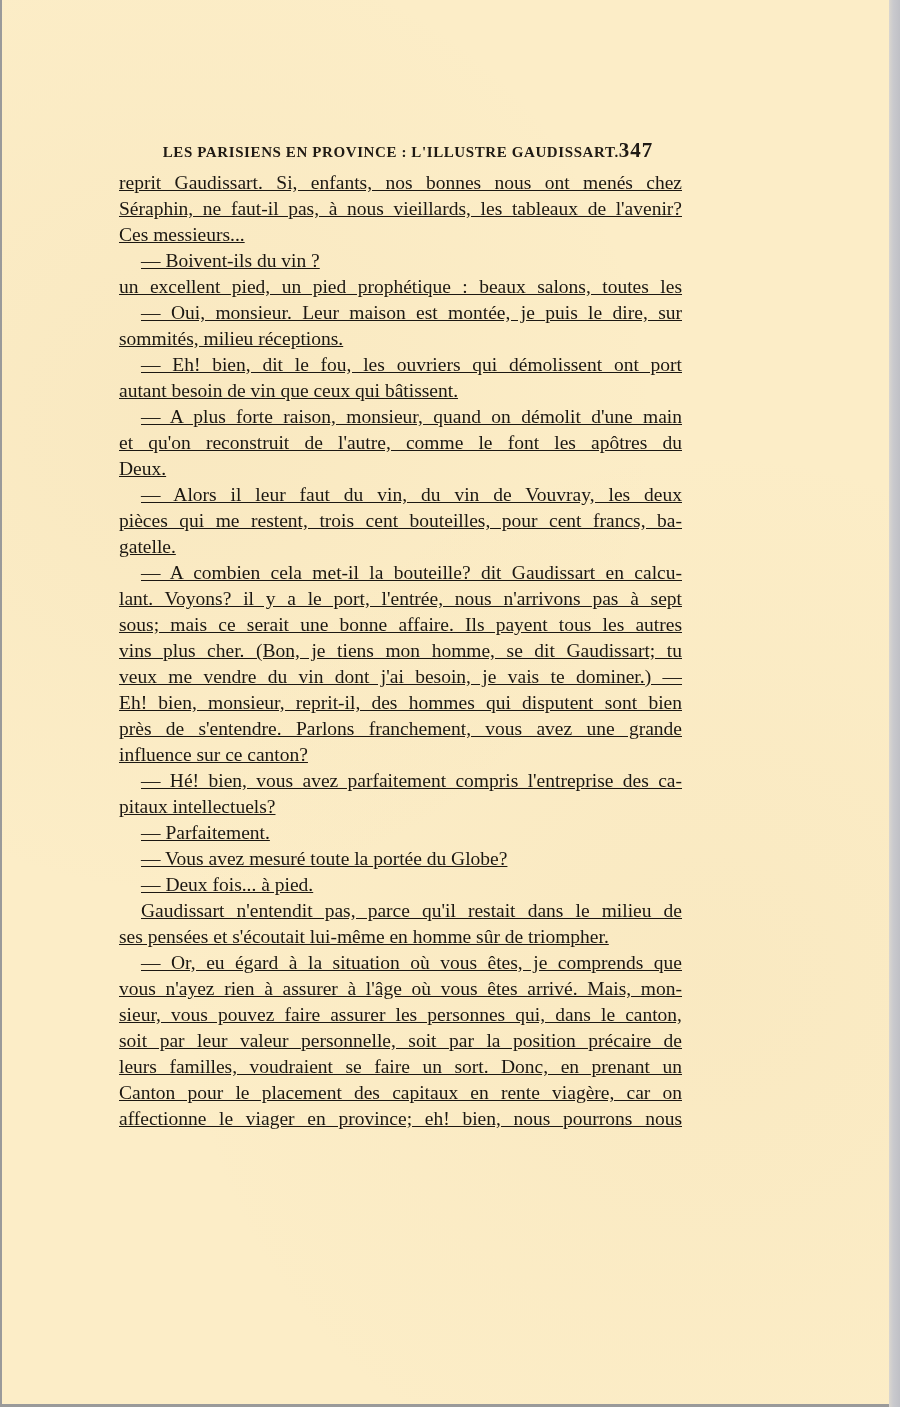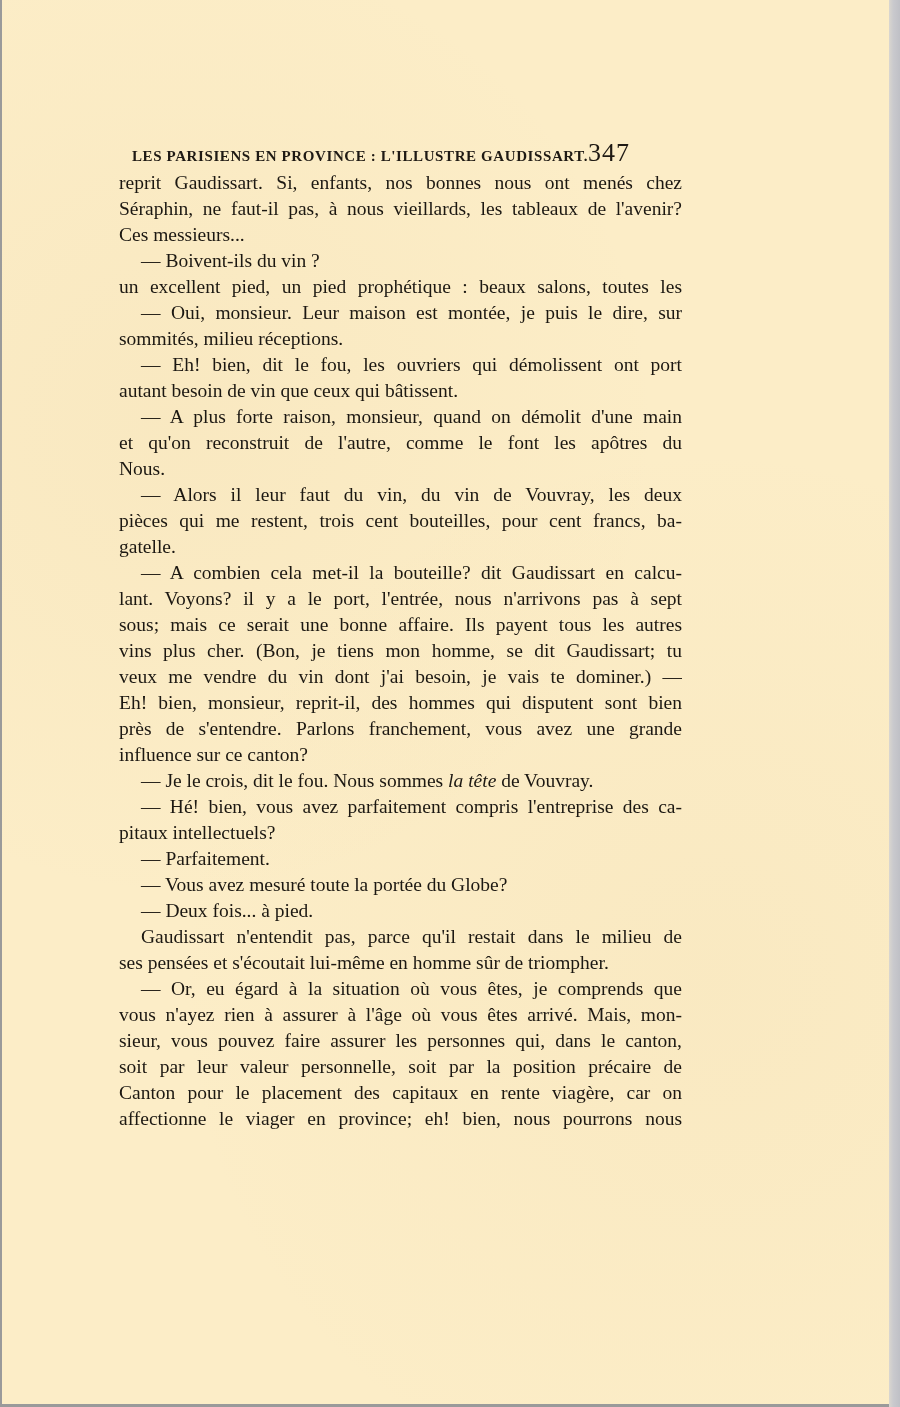--- a/index.html
+++ b/index.html
@@ -18,34 +18,35 @@
   .rightedge {
     position: absolute; left: 889px; top: 0; width: 11px; height: 1407px;
     background: linear-gradient(90deg, #d9d6cf 0, #c9c9cd 40%, #bfc0c6 100%);
   }
   .running-head {
     position: absolute; left: 130px; top: 138px; width: 552px;
     font-family: "Liberation Serif", serif;
     font-weight: bold;
     font-size: 15px; letter-spacing: 0.6px;
     color: #1f1a14;
-    display: flex; justify-content: flex-start; align-items: baseline;
+    display: flex; justify-content: center; align-items: baseline;
   }
-  .running-head .pn { font-size: 26px; font-weight: normal; letter-spacing: 1px; }
+  .running-head .pn { font-size: 21px; font-weight: bold; letter-spacing: 1px; }
   .text {
     position: absolute; left: 117px; top: 170px; width: 563px;
     font-family: "Liberation Serif", serif;
     font-size: 19.5px;
     line-height: 26px;
     color: #1c1812;
   }
   .line {
     display: block; height: 26px; white-space: nowrap;
     text-align: justify; text-align-last: justify;
     overflow: hidden;
+    text-decoration: underline;
   }
   .line.last { text-align-last: left; }
   .line.indent { padding-left: 22px; }
   .it { font-style: italic; }
 </style>
 </head>
 <body>
 
 <div class="page">
   <div class="running-head">
@@ -57,41 +58,41 @@
       <div class="line">Séraphin, ne faut-il pas, à nous vieillards, les tableaux de l'avenir?</div>
       <div class="line last">Ces messieurs...</div>
       <div class="line indent last">— Boivent-ils du vin ?</div>
       <div class="line">un excellent pied, un pied prophétique : beaux salons, toutes les</div>
       <div class="line indent">— Oui, monsieur. Leur maison est montée, je puis le dire, sur</div>
       <div class="line last">sommités, milieu réceptions.</div>
       <div class="line indent">— Eh! bien, dit le fou, les ouvriers qui démolissent ont port</div>
       <div class="line last">autant besoin de vin que ceux qui bâtissent.</div>
       <div class="line indent">— A plus forte raison, monsieur, quand on démolit d'une main</div>
       <div class="line">et qu'on reconstruit de l'autre, comme le font les apôtres du</div>
-      <div class="line last">Nous.</div>
+      <div class="line last">Deux.</div>
       <div class="line indent">— Alors il leur faut du vin, du vin de Vouvray, les deux</div>
       <div class="line">pièces qui me restent, trois cent bouteilles, pour cent francs, ba-</div>
       <div class="line last">gatelle.</div>
       <div class="line indent">— A combien cela met-il la bouteille? dit Gaudissart en calcu-</div>
       <div class="line">lant. Voyons? il y a le port, l'entrée, nous n'arrivons pas à sept</div>
       <div class="line">sous; mais ce serait une bonne affaire. Ils payent tous les autres</div>
       <div class="line">vins plus cher. (Bon, je tiens mon homme, se dit Gaudissart; tu</div>
       <div class="line">veux me vendre du vin dont j'ai besoin, je vais te dominer.) —</div>
       <div class="line">Eh! bien, monsieur, reprit-il, des hommes qui disputent sont bien</div>
       <div class="line">près de s'entendre. Parlons franchement, vous avez une grande</div>
       <div class="line last">influence sur ce canton?</div>
-      <div class="line indent last"><span>— Je le crois, dit le fou. Nous sommes </span><span class="it">la tête</span><span> de Vouvray.</span></div>
       <div class="line indent">— Hé! bien, vous avez parfaitement compris l'entreprise des ca-</div>
       <div class="line last">pitaux intellectuels?</div>
       <div class="line indent last">— Parfaitement.</div>
       <div class="line indent last">— Vous avez mesuré toute la portée du Globe?</div>
       <div class="line indent last">— Deux fois... à pied.</div>
       <div class="line indent">Gaudissart n'entendit pas, parce qu'il restait dans le milieu de</div>
       <div class="line last">ses pensées et s'écoutait lui-même en homme sûr de triompher.</div>
       <div class="line indent">— Or, eu égard à la situation où vous êtes, je comprends que</div>
       <div class="line">vous n'ayez rien à assurer à l'âge où vous êtes arrivé. Mais, mon-</div>
       <div class="line">sieur, vous pouvez faire assurer les personnes qui, dans le canton,</div>
       <div class="line">soit par leur valeur personnelle, soit par la position précaire de</div>
+      <div class="line">leurs familles, voudraient se faire un sort. Donc, en prenant un</div>
       <div class="line">Canton pour le placement des capitaux en rente viagère, car on</div>
       <div class="line">affectionne le viager en province; eh! bien, nous pourrons nous</div>
     </div>
 </div>
 <div class="rightedge"></div>
 
 </body></html>

